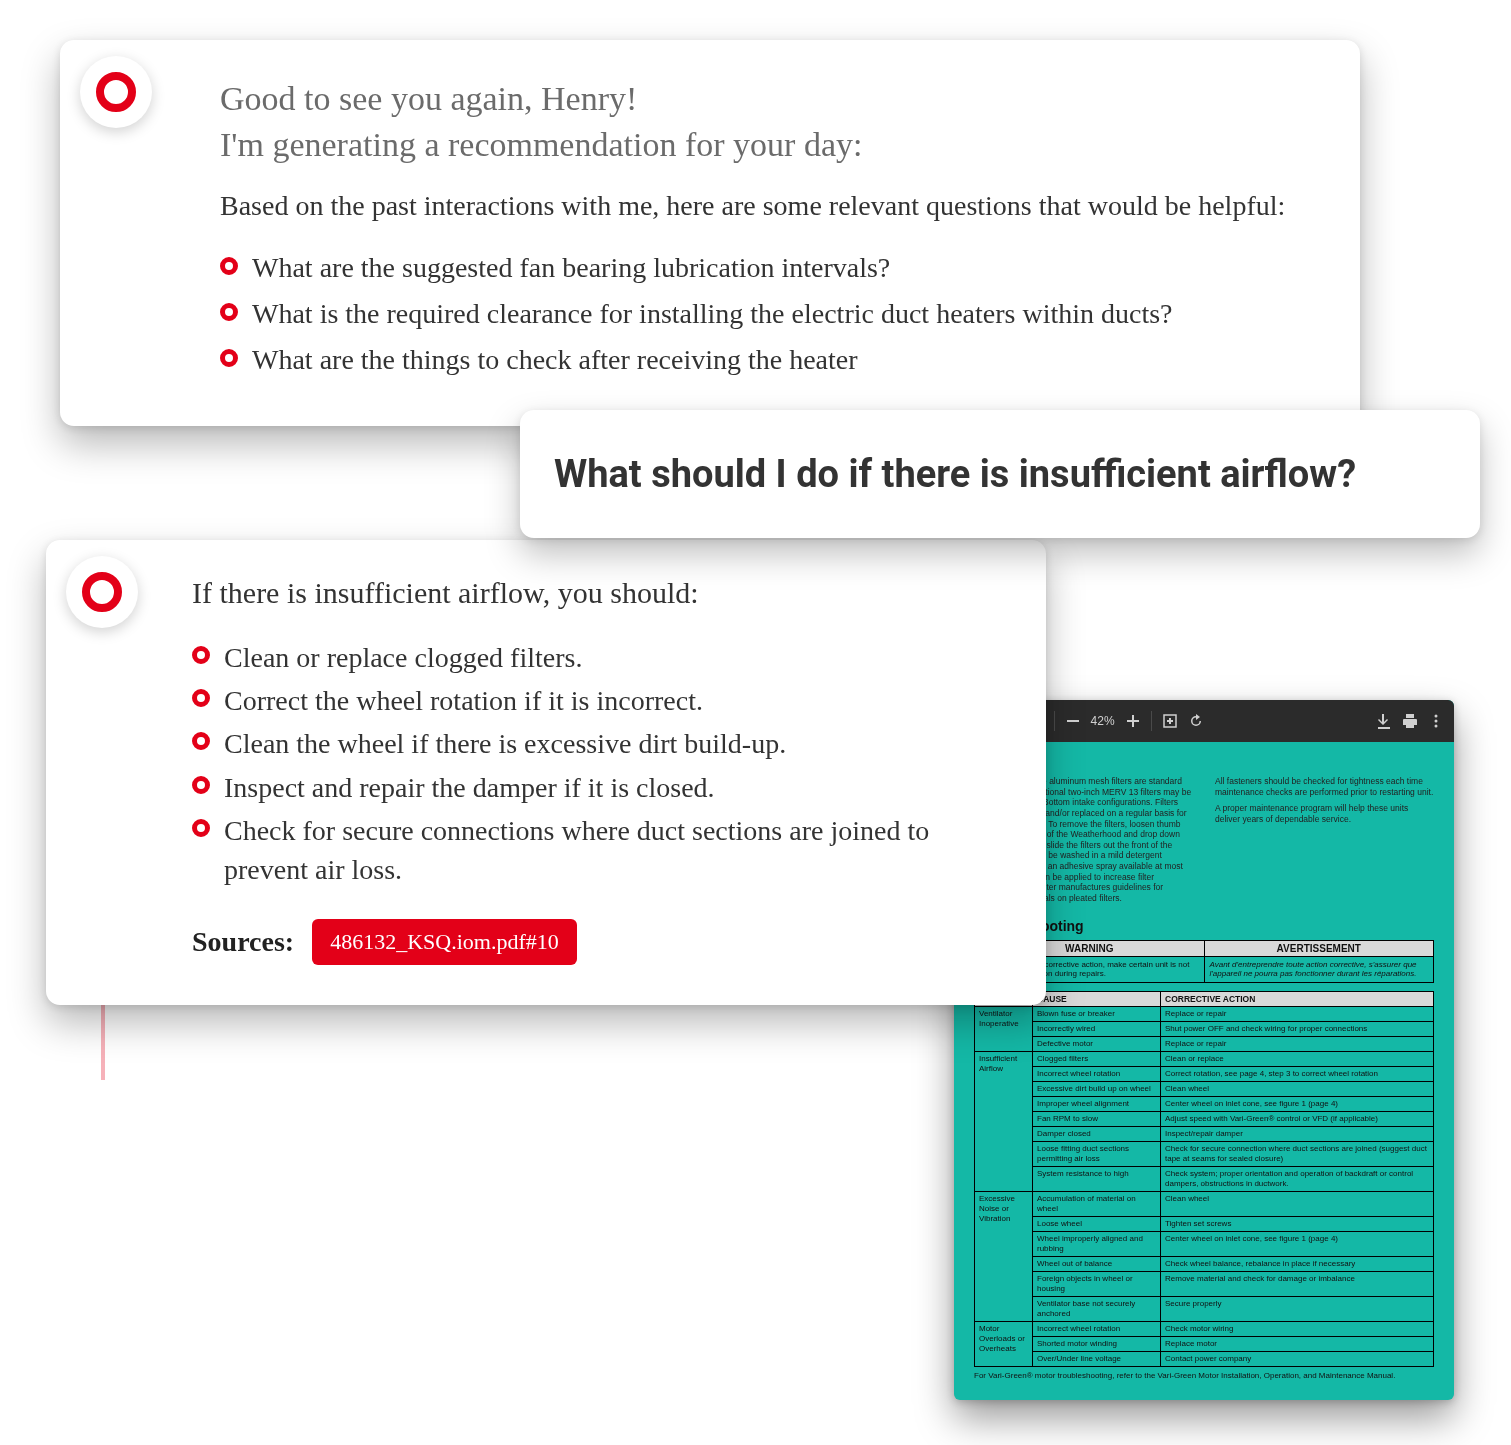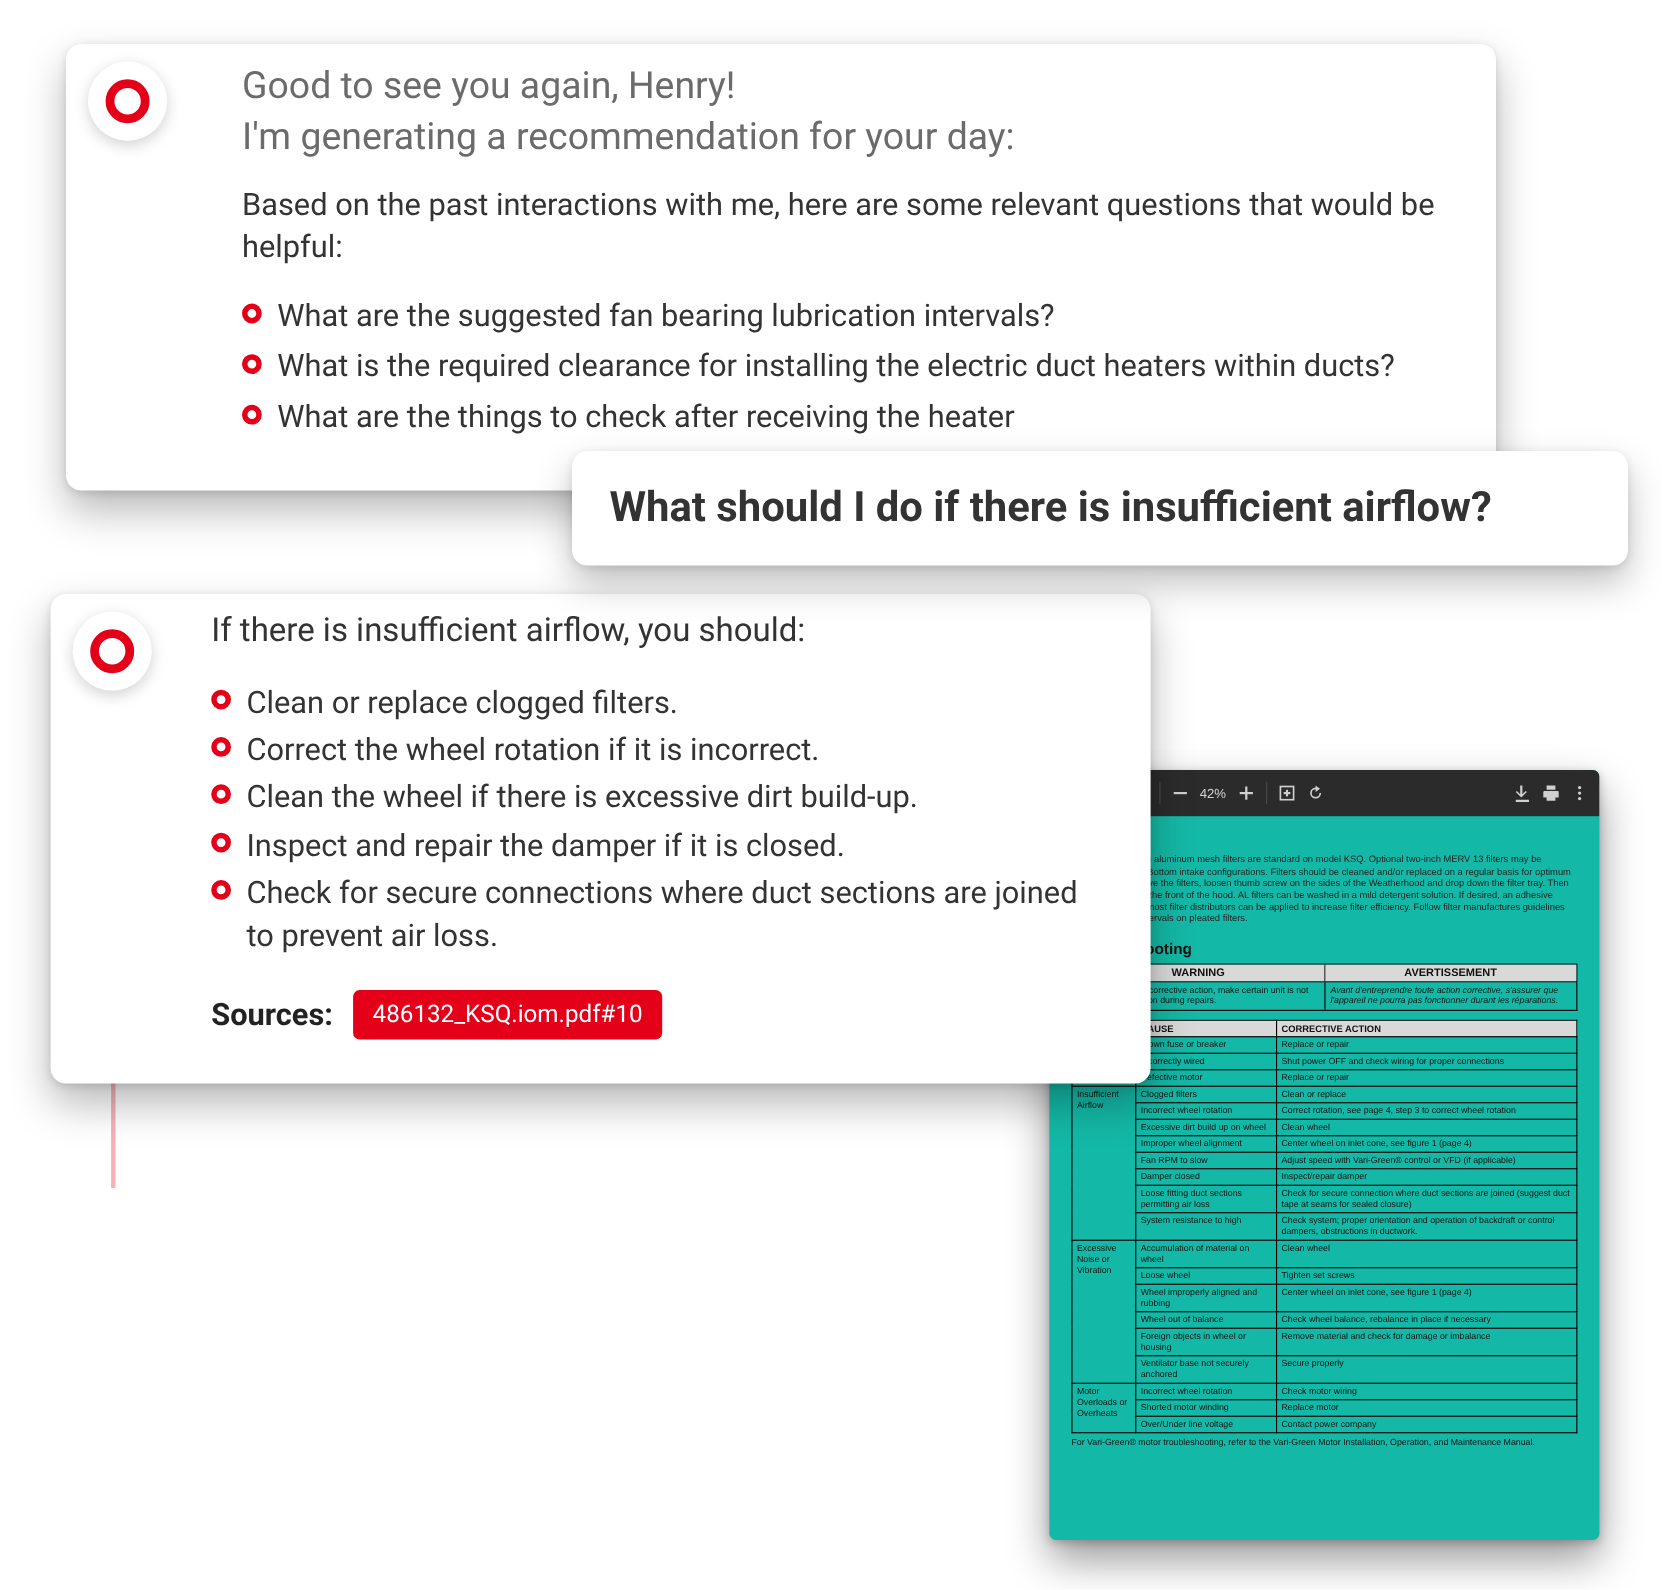--- a/index.html
+++ b/index.html
@@ -10,31 +10,32 @@
     font-family: -apple-system, BlinkMacSystemFont, "Segoe UI", Roboto, Helvetica, Arial, sans-serif;
     color: #333;
     position: relative;
     overflow: hidden;
   }
   .card {
     background: #fff;
     border-radius: 14px;
     box-shadow: 0 18px 38px rgba(0,0,0,0.28), 0 2px 8px rgba(0,0,0,0.12);
     position: absolute;
-    padding: 16px 40px 40px 40px;
+    padding: 36px 40px 40px 40px;
+    font-family: Liberation Serif, serif;
   }
   .card1 { left: 60px; top: 40px; width: 1300px; }
   .userbubble {
     position: absolute;
     left: 520px; top: 410px;
     width: 960px;
     background: #fff;
     border-radius: 14px;
     box-shadow: 0 16px 34px rgba(0,0,0,0.25), 0 2px 8px rgba(0,0,0,0.10);
-    padding: 30px 34px;
+    padding: 42px 34px;
     font-size: 38px;
     font-weight: 700;
     color: #333;
     z-index: 5;
   }
   .card2 { left: 46px; top: 540px; width: 1000px; z-index: 4; }
 
   .avatar {
     position: absolute;
     left: 80px;
@@ -231,20 +232,24 @@
             <circle cx="8" cy="8" r="1.5"></circle>
             <circle cx="8" cy="13" r="1.5"></circle>
           </svg>
         </div>
     </div>
   </div>
   <div class="pdf-page">
     <div class="filters-h">Filters</div>
     <div class="filters-cols">
       <div class="col">One-inch washable aluminum mesh filters are standard on model KSQ. Optional two-inch MERV 13 filters may be supplied on some Bottom intake configurations. Filters should be cleaned and/or replaced on a regular basis for optimum efficiency. To remove the filters, loosen thumb screw on the sides of the Weatherhood and drop down the filter tray. Then slide the filters out the front of the hood. AL filters can be washed in a mild detergent solution. If desired, an adhesive spray available at most filter distributors can be applied to increase filter efficiency. Follow filter manufactures guidelines for replacement intervals on pleated filters.</div>
+      <div class="col">
+        <div>All fasteners should be checked for tightness each time maintenance checks are performed prior to restarting unit.</div>
+        <div style="margin-top:6px;">A proper maintenance program will help these units deliver years of dependable service.</div>
+      </div>
     </div>
     <div class="trouble-h">Troubleshooting</div>
     <div class="warnrow">
       <div class="whead">WARNING</div>
       <div class="whead">AVERTISSEMENT</div>
     </div>
     <div class="warnbody">
       <div>Before taking any corrective action, make certain unit is not capable of operation during repairs.</div>
       <div>Avant d'entreprendre toute action corrective, s'assurer que l'appareil ne pourra pas fonctionner durant les réparations.</div>
     </div>

